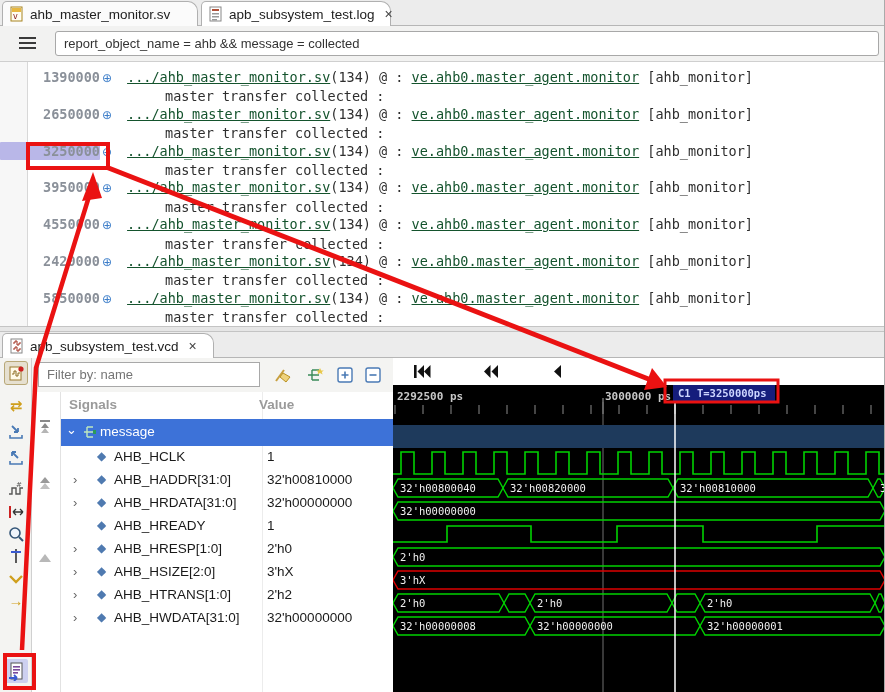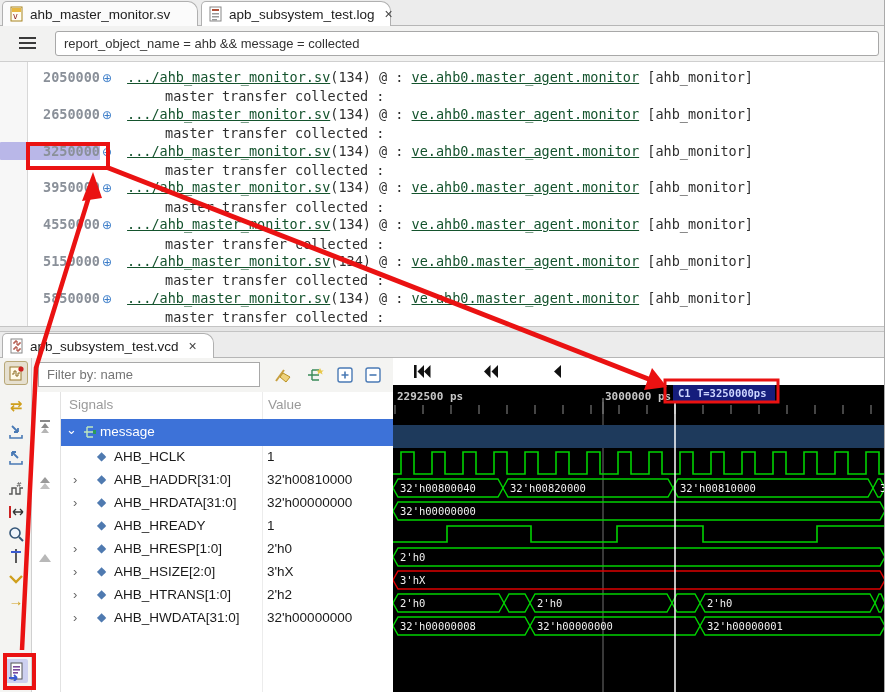--- a/index.html
+++ b/index.html
@@ -45,23 +45,23 @@
   .strip-icon.pressed { background:#e6e0d0; border:1px solid #b8a878; border-radius:3px; }
   .yellow { color:#cf9f1d; font-weight:bold; }
 
   #wave-toolbar { position:absolute; left:32px; top:0; width:361px; height:34px; background:#f4f4f2; }
   #signal-filter { left:6px; top:4px; width:222px; border-radius:0; }
   .tb-icon { position:absolute; top:6px; width:22px; height:22px; display:flex; align-items:center; justify-content:center; cursor:pointer; }
 
   #signals-panel { position:absolute; left:32px; top:34px; width:361px; height:300px; background:#fff; }
   #cue-strip { position:absolute; left:0; top:0; width:29px; height:300px; background:#fff; border-right:1px solid #e2e2e2; }
   .cue { position:absolute; left:5px; cursor:pointer; }
-  #list-head { position:absolute; left:29px; top:0; width:332px; height:26px; color:#9a9a9a; font-weight:normal; font-size:13.5px; }
+  #list-head { position:absolute; left:29px; top:0; width:332px; height:26px; color:#9a9a9a; font-weight:bold; font-size:13.5px; }
   #col-signals { position:absolute; left:8px; top:5px; }
-  #col-value { position:absolute; left:207px; top:5px; }
+  #col-value { position:absolute; left:198px; top:5px; }
   #col-divider { position:absolute; left:230px; top:0; width:1px; height:300px; background:#ececec; }
   #rows { position:absolute; left:29px; top:27px; width:332px; }
   .grow { position:relative; height:23px; font-size:13.5px; color:#1a1a1a; white-space:nowrap; cursor:default; }
   .grow.group { height:27px; background:#3d72d8; color:#fff; }
   .chev { position:absolute; left:12px; top:3px; color:#666; font-size:13px; }
   .group .chev { color:#fff; left:5px; }
   .diamond { position:absolute; left:36px; top:3px; color:#4f7ab0; font-size:12px; }
   .sname { position:absolute; left:53px; top:3px; }
   .sval { position:absolute; left:206px; top:3px; }
   .group .sname { left:39px; }
@@ -113,41 +113,41 @@
         <i></i>
         <i></i>
       </div>
     <input id="log-filter" class="filter-input mono" readonly="" value="report_object_name = ahb &amp;&amp; message = collected" style="">
   </div>
 
   <div id="log-area">
     <div id="log-gutter"></div>
     <div id="log-entries">
         <div class="log-entry">
-          <div class="log-l1"><span class="log-ts">2050000</span><span class="plus">⊕</span><span class="log-l1-text"><span class="loglink">.../ahb_master_monitor.sv</span><span>(134) @ : </span><span class="loglink">ve.ahb0.master_agent.monitor</span><span> [ahb_monitor]</span></span></div>
+          <div class="log-l1"><span class="log-ts">1390000</span><span class="plus">⊕</span><span class="log-l1-text"><span class="loglink">.../ahb_master_monitor.sv</span><span>(134) @ : </span><span class="loglink">ve.ahb0.master_agent.monitor</span><span> [ahb_monitor]</span></span></div>
           <div class="log-l2">master transfer collected :</div>
         </div>
         <div class="log-entry">
           <div class="log-l1"><span class="log-ts">2650000</span><span class="plus">⊕</span><span class="log-l1-text"><span class="loglink">.../ahb_master_monitor.sv</span><span>(134) @ : </span><span class="loglink">ve.ahb0.master_agent.monitor</span><span> [ahb_monitor]</span></span></div>
           <div class="log-l2">master transfer collected :</div>
         </div>
         <div class="log-entry">
           <div class="log-l1"><span class="log-ts sel" style="background: rgb(185, 183, 232); padding-left: 31px;">3250000</span><span class="plus">⊕</span><span class="log-l1-text"><span class="loglink">.../ahb_master_monitor.sv</span><span>(134) @ : </span><span class="loglink">ve.ahb0.master_agent.monitor</span><span> [ahb_monitor]</span></span></div>
           <div class="log-l2">master transfer collected :</div>
         </div>
         <div class="log-entry">
           <div class="log-l1"><span class="log-ts">3950000</span><span class="plus">⊕</span><span class="log-l1-text"><span class="loglink">.../ahb_master_monitor.sv</span><span>(134) @ : </span><span class="loglink">ve.ahb0.master_agent.monitor</span><span> [ahb_monitor]</span></span></div>
           <div class="log-l2">master transfer collected :</div>
         </div>
         <div class="log-entry">
           <div class="log-l1"><span class="log-ts">4550000</span><span class="plus">⊕</span><span class="log-l1-text"><span class="loglink">.../ahb_master_monitor.sv</span><span>(134) @ : </span><span class="loglink">ve.ahb0.master_agent.monitor</span><span> [ahb_monitor]</span></span></div>
           <div class="log-l2">master transfer collected :</div>
         </div>
         <div class="log-entry">
-          <div class="log-l1"><span class="log-ts">5150000</span><span class="plus">⊕</span><span class="log-l1-text"><span class="loglink">.../ahb_master_monitor.sv</span><span>(134) @ : </span><span class="loglink">ve.ahb0.master_agent.monitor</span><span> [ahb_monitor]</span></span></div>
+          <div class="log-l1"><span class="log-ts">2420000</span><span class="plus">⊕</span><span class="log-l1-text"><span class="loglink">.../ahb_master_monitor.sv</span><span>(134) @ : </span><span class="loglink">ve.ahb0.master_agent.monitor</span><span> [ahb_monitor]</span></span></div>
           <div class="log-l2">master transfer collected :</div>
         </div>
         <div class="log-entry">
           <div class="log-l1"><span class="log-ts">5850000</span><span class="plus">⊕</span><span class="log-l1-text"><span class="loglink">.../ahb_master_monitor.sv</span><span>(134) @ : </span><span class="loglink">ve.ahb0.master_agent.monitor</span><span> [ahb_monitor]</span></span></div>
           <div class="log-l2">master transfer collected :</div>
         </div>
       </div>
   </div>
 
   <div id="sash"></div>

